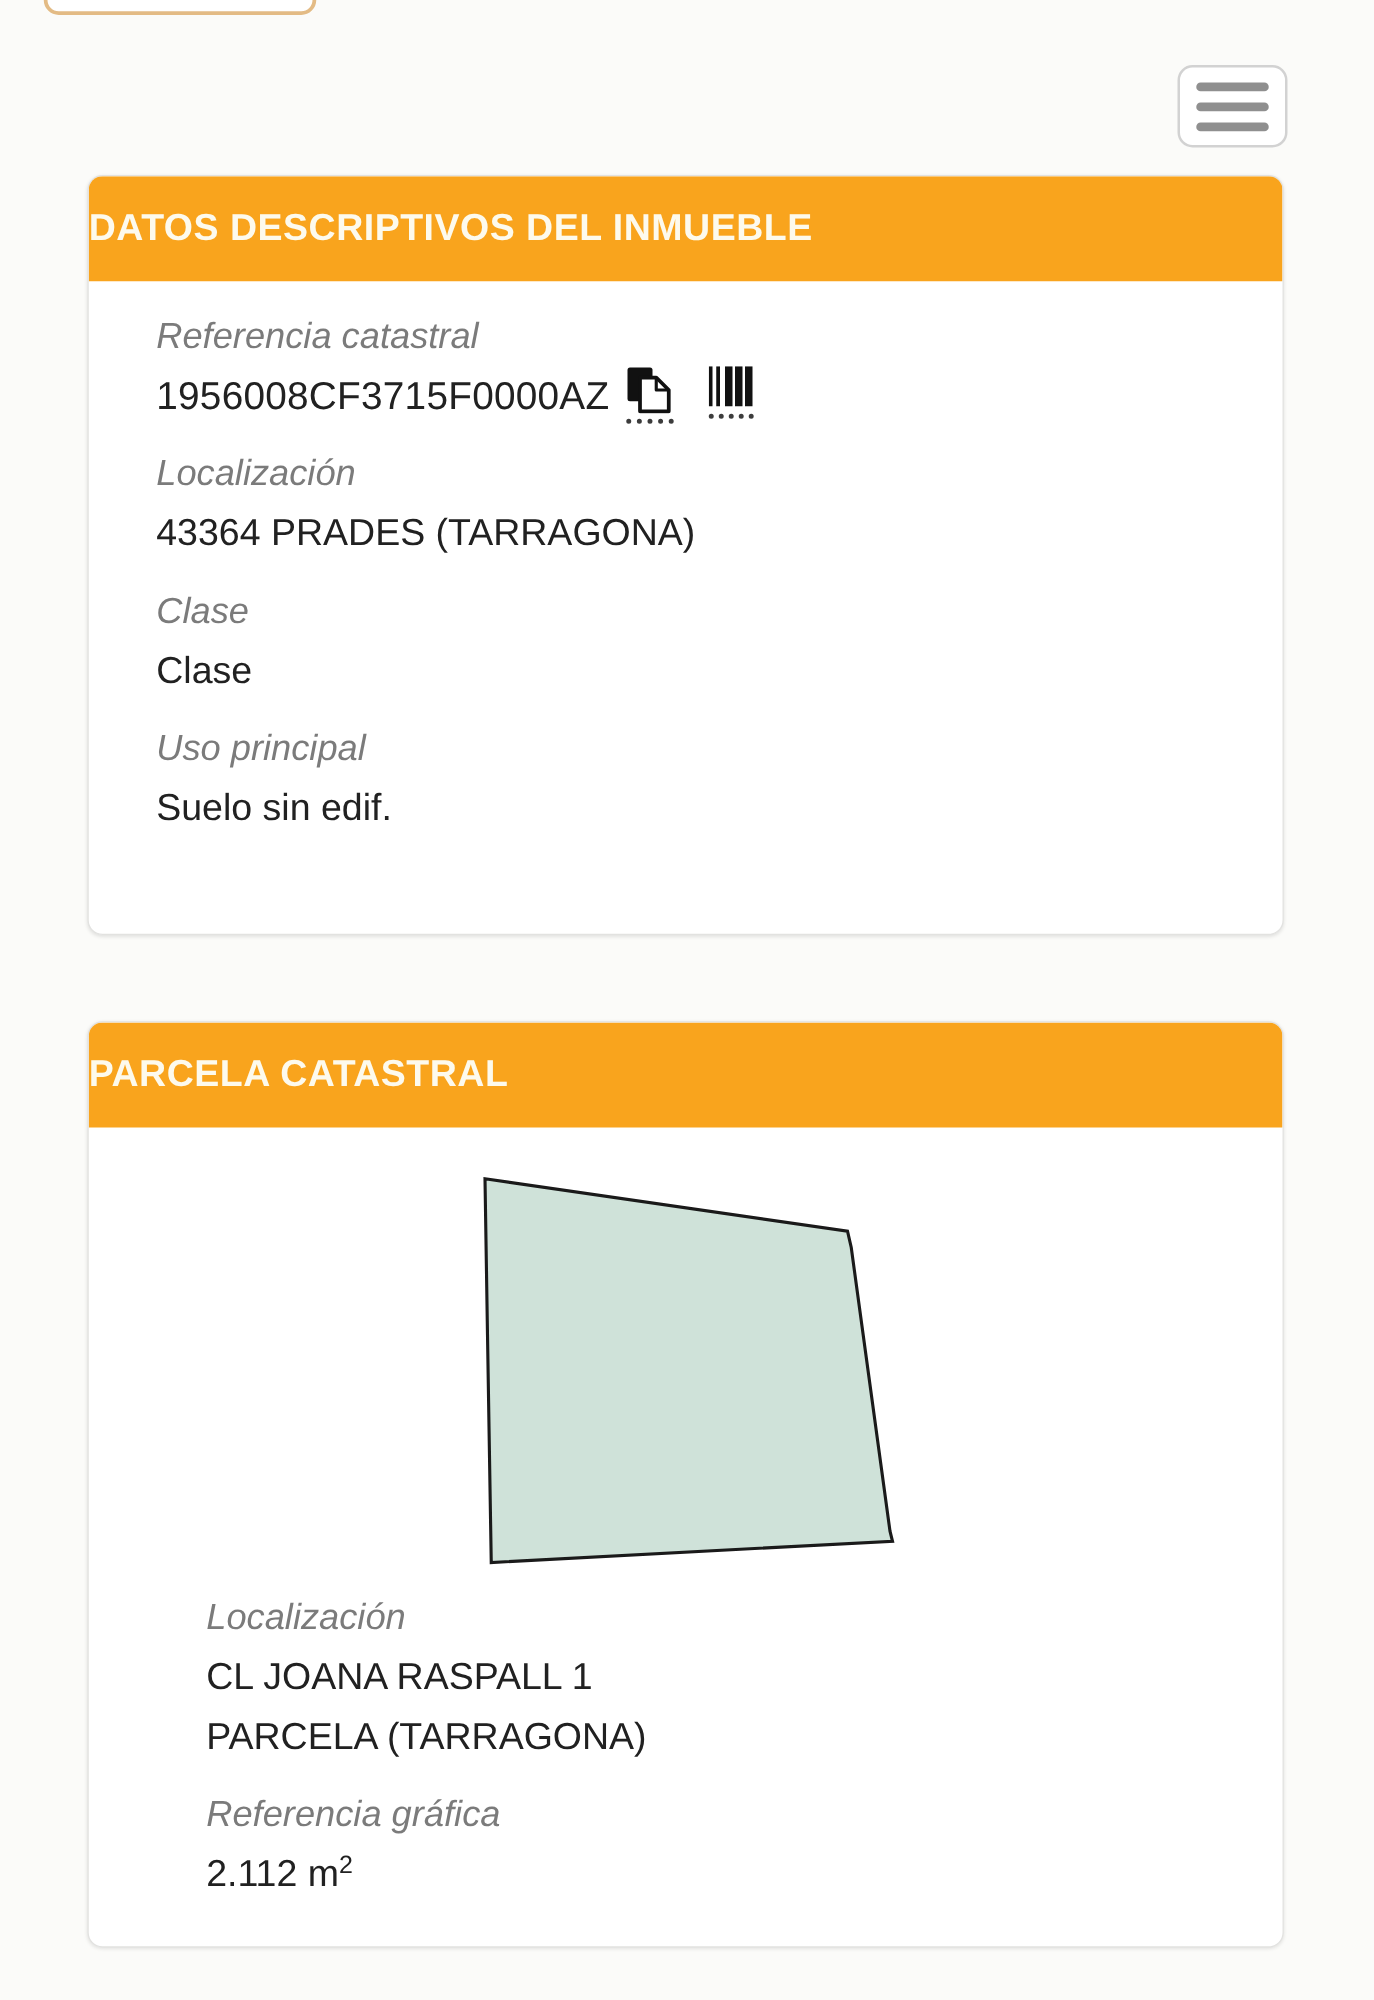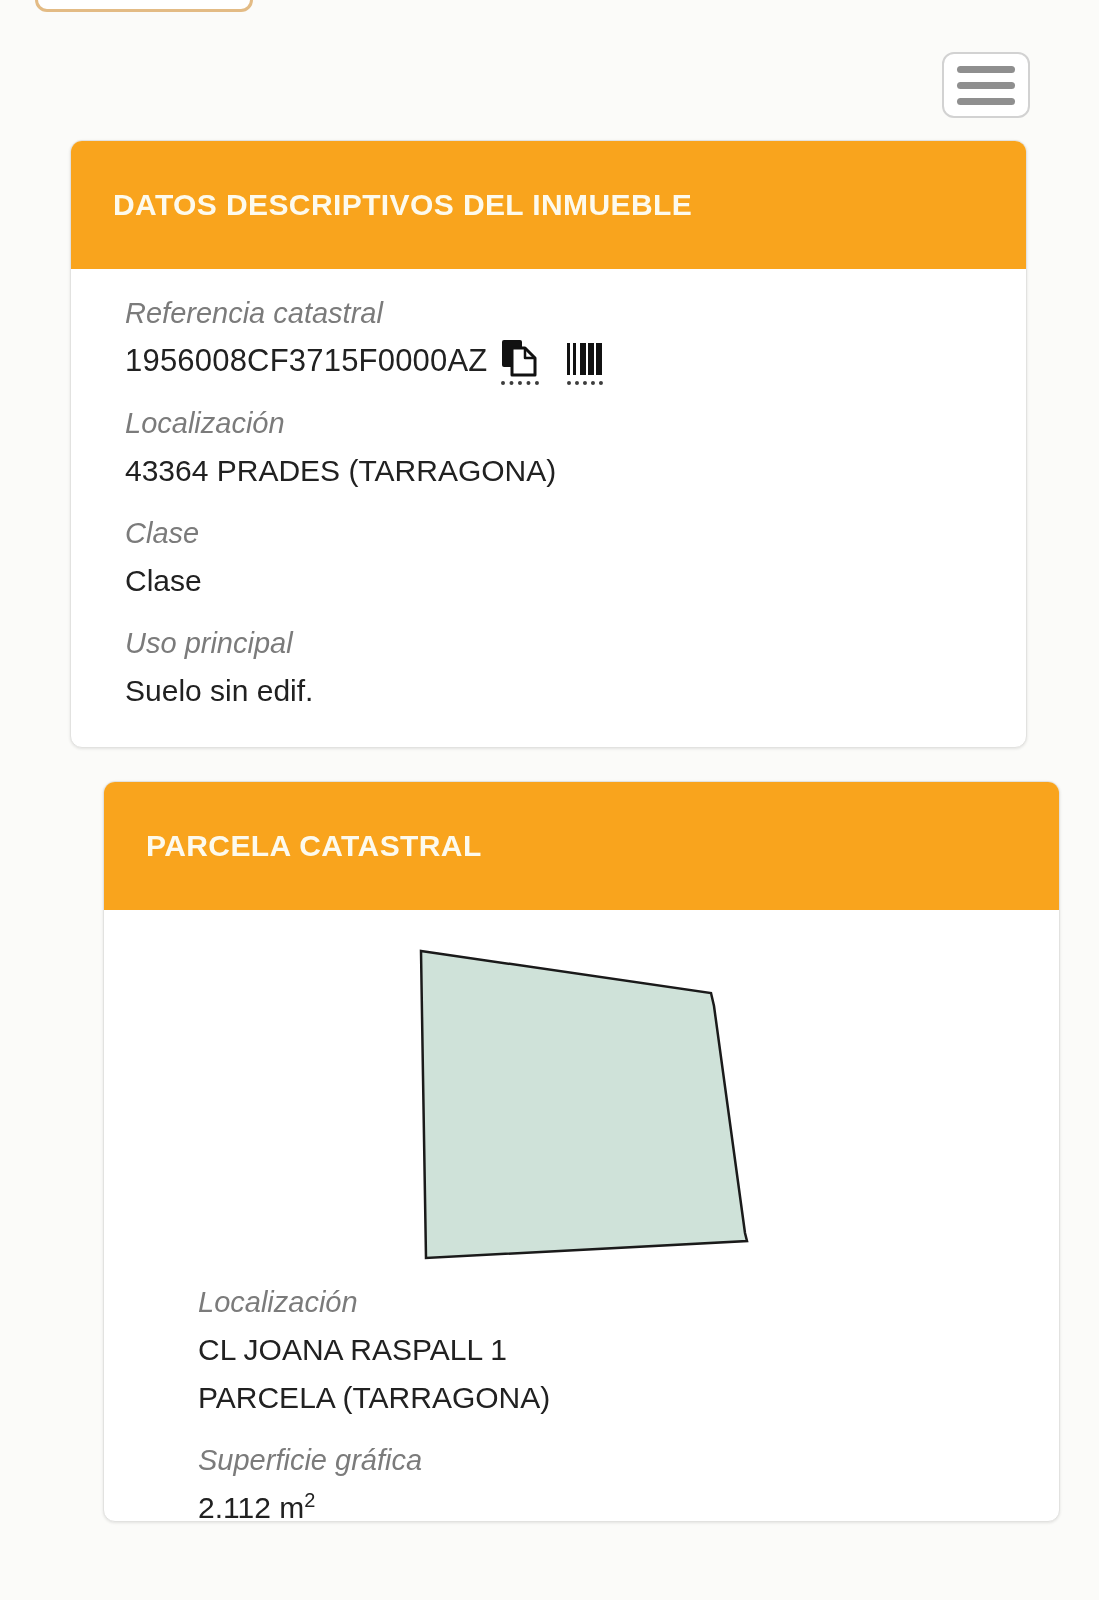--- a/index.html
+++ b/index.html
@@ -35,42 +35,41 @@
   .card {
     position: absolute; left: 70px; width: 957px;
     background: #ffffff;
     border: 1px solid #e2e2e0;
     border-radius: 12px;
     box-shadow: 0 1px 3px rgba(0,0,0,0.10);
     box-sizing: border-box;
     overflow: hidden;
   }
   #property-card { top: 140px; height: 608px; }
-  #parcel-card  { top: 781px; height: 741px; margin-left: 33px; }
+  #parcel-card  { top: 817px; height: 741px; }
 
   .card-header {
-    height: 128px;
+    height: 84px;
     background: #f9a41d;
     display: flex; align-items: center;
-    padding-left: 42px;
   }
   .card-title {
     margin: 0;
     color: #fdfaed;
     font-size: 30px;
     font-weight: bold;
     letter-spacing: 0.4px;
   }
 
   .body1 { padding: 20px 40px 0 54px; }
   .field { margin-bottom: 14px; }
   .f-label { font-size: 29px; line-height: 48px; color: #7b7b7b; font-style: italic; }
   .f-value { font-size: 30px; line-height: 48px; color: #212121; }
 
-  .ref-row { display: flex; align-items: flex-end; }
+  .ref-row { display: flex; align-items: flex-start; }
   .ref-value { font-size: 31px; letter-spacing: 0.2px; }
   .icon-link {
     display: inline-block;
     line-height: 0;
     margin-left: 14px;
     padding-bottom: 4px;
     border-bottom: 4px dotted #3c3c3c;
     text-decoration: none;
     cursor: pointer;
   }
@@ -156,21 +155,21 @@
       </div>
 
       <div class="fields2">
         <div class="field">
           <div class="f-label">Localización</div>
           <div class="f-value">CL JOANA RASPALL 1</div>
           <div class="f-value">PARCELA (TARRAGONA)</div>
         </div>
 
         <div class="field">
-          <div class="f-label">Superficie gráfica</div>
+          <div class="f-label">Referencia gráfica</div>
           <div class="f-value"><span>2.112 m</span><sup class="sq">2</sup></div>
         </div>
       </div>
 
     </div>
   </section>
 
 </div>
 
 </body></html>

